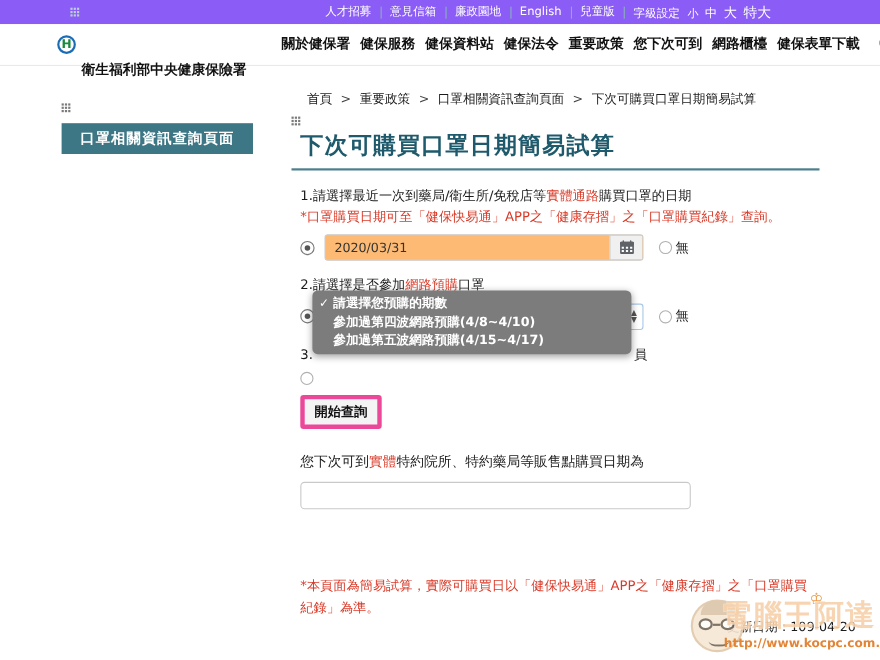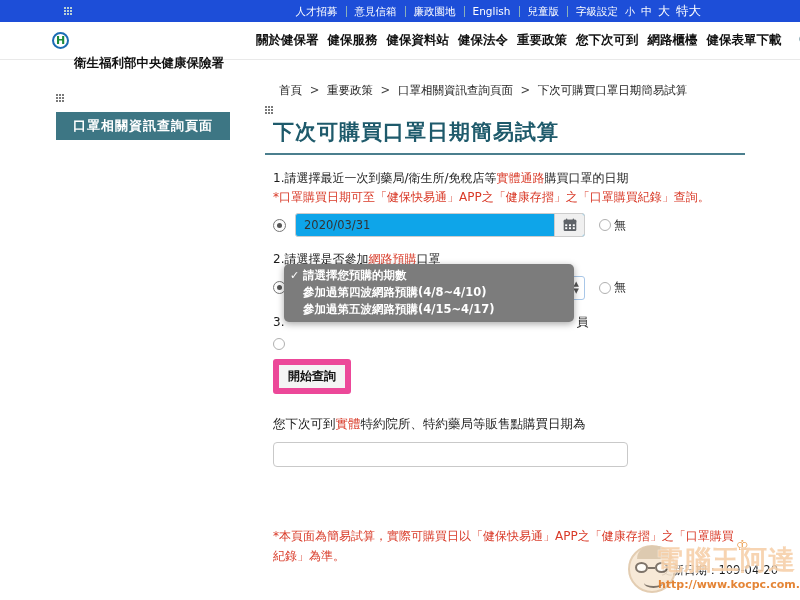--- a/index.html
+++ b/index.html
@@ -8,21 +8,21 @@
     width: 800px; height: 600px;
     background: #ffffff;
     font-family: "DejaVu Sans", "Liberation Sans", sans-serif;
     overflow: hidden;
     position: relative;
   }
 
   
   .topbar {
     height: 22px;
-    background: #1d4ed8;
+    background: #8b5cf6;
     display: flex;
     align-items: center;
     position: relative;
   }
   .topbar-grip {
     position: absolute;
     left: 64px; top: 50%;
     transform: translateY(-50%);
     width: 10px; height: 8px;
     display: grid;
@@ -209,21 +209,21 @@
     border-radius: 50%;
     background: #555;
   }
 
   .date-wrap {
     display: flex;
     width: 290px;
     height: 24px;
     border: 1px solid #ccc;
     border-radius: 3px;
-    background: #0ea5e9;
+    background: #fdba74;
     overflow: hidden;
   }
   .date-input {
     flex: 1;
     border: none; outline: none;
     font-size: 11.5px;
     color: #333;
     padding: 0 8px;
     font-family: "DejaVu Sans", "Liberation Sans", sans-serif;
     background: transparent;
@@ -271,21 +271,21 @@
   }
 
   .submit-btn {
     margin-top: 9px;
     margin-left: 8px;
     padding: 3px 9px;
     font-size: 12px;
     font-weight: bold;
     color: #111;
     background: #f4f4f4;
-    border: 6px solid #ec4899;
+    border: 4px solid #ec4899;
     border-radius: 3px;
     font-family: "DejaVu Sans", "Liberation Sans", sans-serif;
   }
 
   .result-label {
     margin-top: 22px;
     padding-left: 8px;
     font-size: 12.5px;
     color: #1b1b1b;
     white-space: nowrap;

